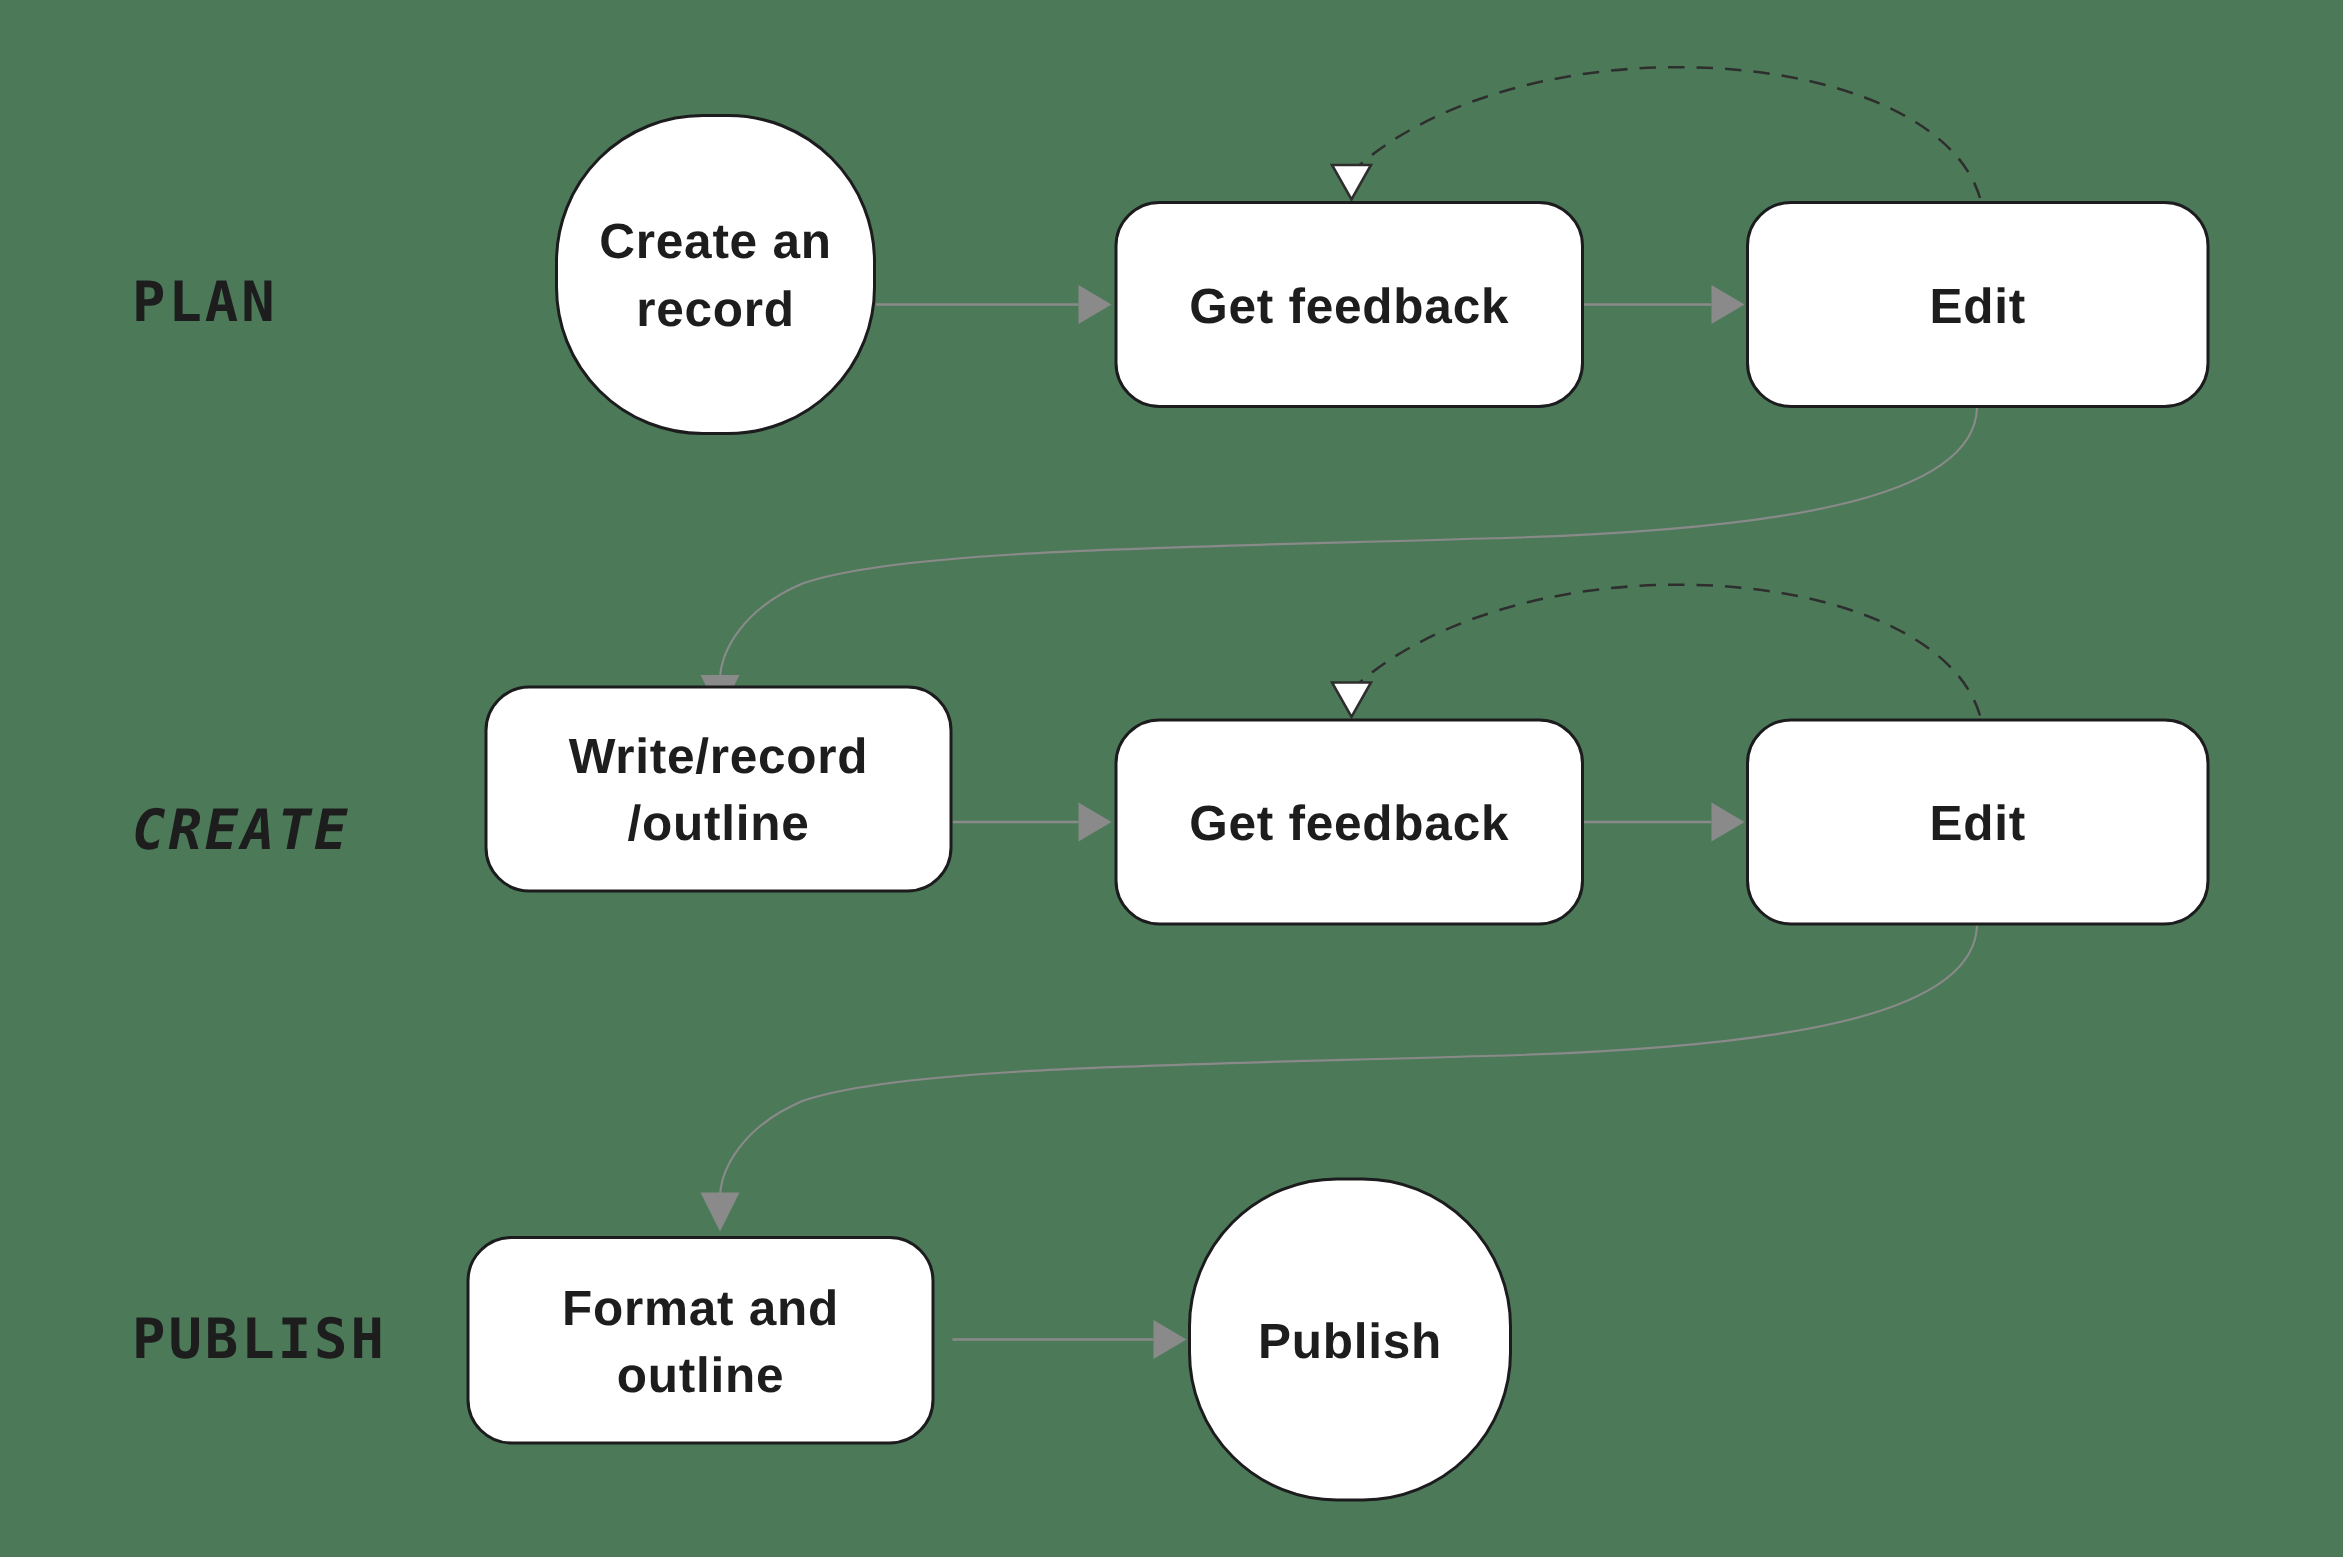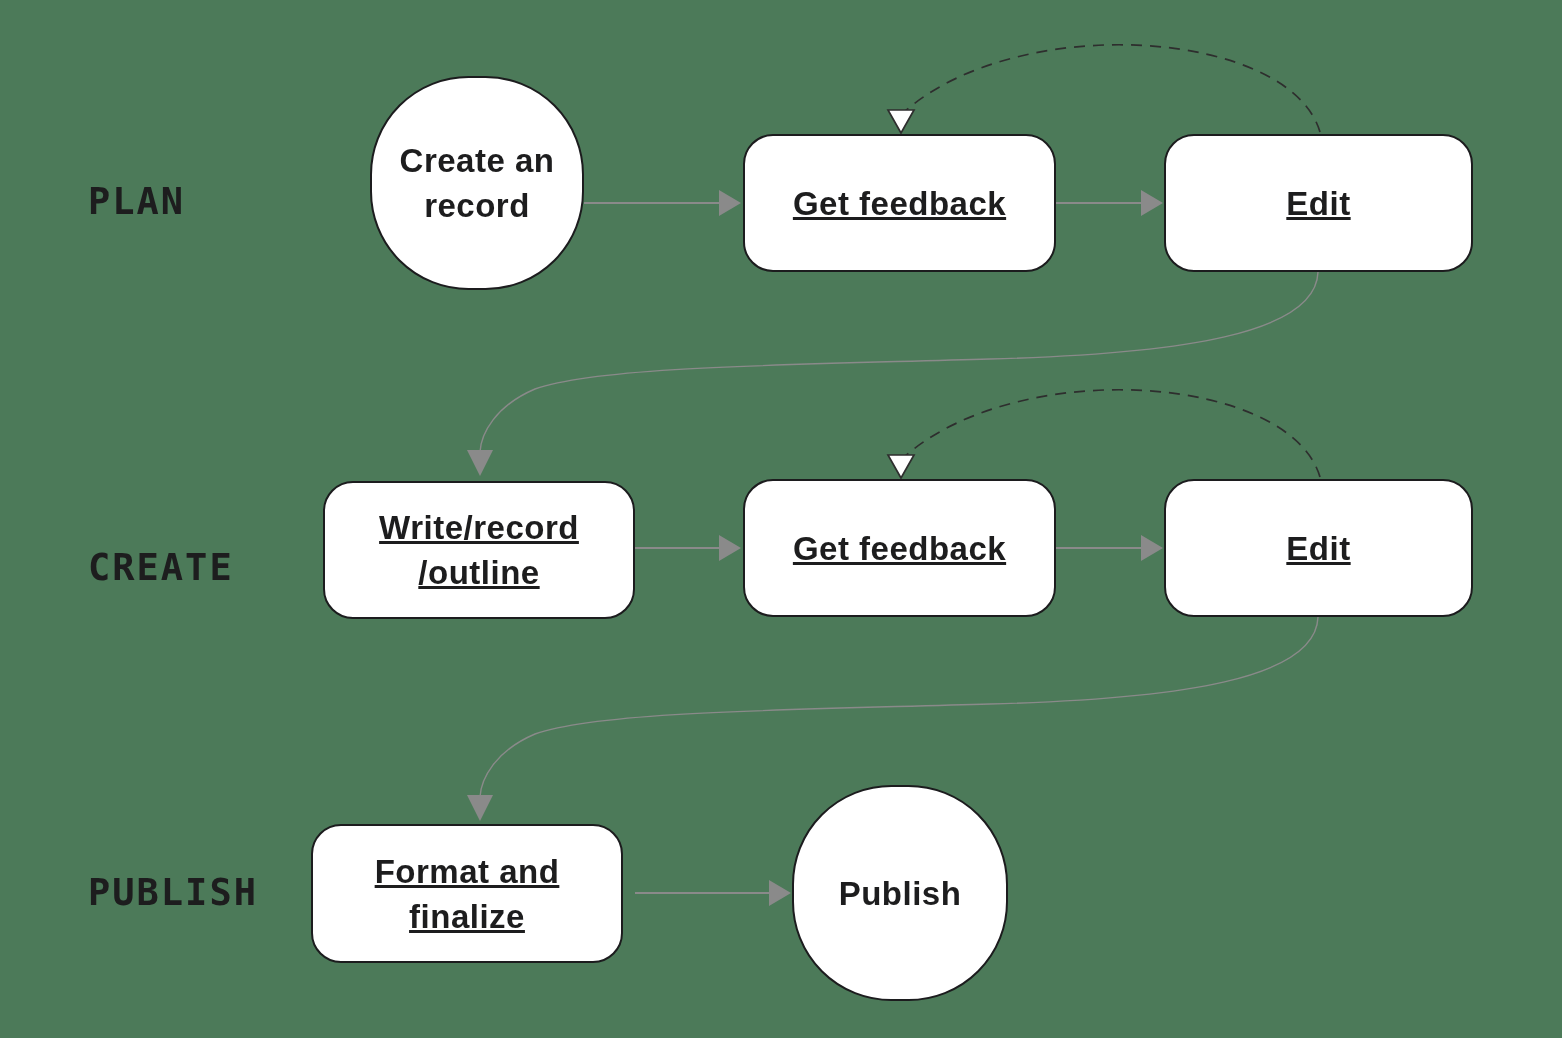--- a/index.html
+++ b/index.html
@@ -21,38 +21,38 @@
   .edge-layer{position:absolute;left:0;top:0;width:1562px;height:1038px;}
   .row-label{
     position:absolute;left:88px;
     font-family:"DejaVu Sans Mono",monospace;
     font-weight:700;font-size:37px;line-height:38px;
     letter-spacing:2px;color:var(--text);
     white-space:nowrap;
     text-align:center;
   }
   .label-plan{top:183px;}
-  .label-create{top:549px;}
+  .label-create{top:535px;font-style:italic;}
   .label-publish{top:874px;}
   .node{
     position:absolute;
     background:var(--node_fill);
     border:2px solid var(--node_border);
     box-sizing:border-box;
     display:flex;flex-direction:column;align-items:center;justify-content:center;
     color:var(--text);
     font-weight:700;font-size:33px;line-height:45px;
     letter-spacing:0.5px;text-align:center;
   }
-  .node.rect{border-radius:30px;text-decoration:underline;}
+  .node.rect{border-radius:30px;}
   .node.circle{border-radius:46%;}
   .n-create-outline{left:370px;top:76px;width:214px;height:214px;}
   .n-get-feedback-plan{left:743px;top:134px;width:313px;height:138px;}
   .n-edit-plan{left:1164px;top:134px;width:309px;height:138px;}
-  .n-write-record{left:323px;top:481px;width:312px;height:138px;}
+  .n-write-record{left:323px;top:457px;width:312px;height:138px;}
   .n-get-feedback-create{left:743px;top:479px;width:313px;height:138px;}
   .n-edit-create{left:1164px;top:479px;width:309px;height:138px;}
   .n-format-finalize{left:311px;top:824px;width:312px;height:139px;}
   .n-publish{left:792px;top:785px;width:216px;height:216px;}
   .edge-line{fill:none;stroke:var(--connector);stroke-width:1.8;}
   .edge-curve{fill:none;stroke:var(--connector);stroke-width:1.4;}
   .edge-dashed{fill:none;stroke:var(--dashed);stroke-width:1.7;stroke-dasharray:11 8;}
   .head-solid{fill:var(--connector);stroke:none;}
   .head-loop{fill:var(--loop_arrowhead_fill);stroke:var(--dashed);stroke-width:1.7;}
 </style>
@@ -114,20 +114,20 @@
   <div class="node rect n-get-feedback-create">
     <span>Get feedback</span>
   </div>
 
   <div class="node rect n-edit-create">
     <span>Edit</span>
   </div>
 
   <div class="node rect n-format-finalize">
     <span>Format and</span>
-    <span>finalize</span>
+    <span>outline</span>
   </div>
 
   <div class="node circle n-publish">
     <span>Publish</span>
   </div>
 
 </div>
 
 </body></html>

